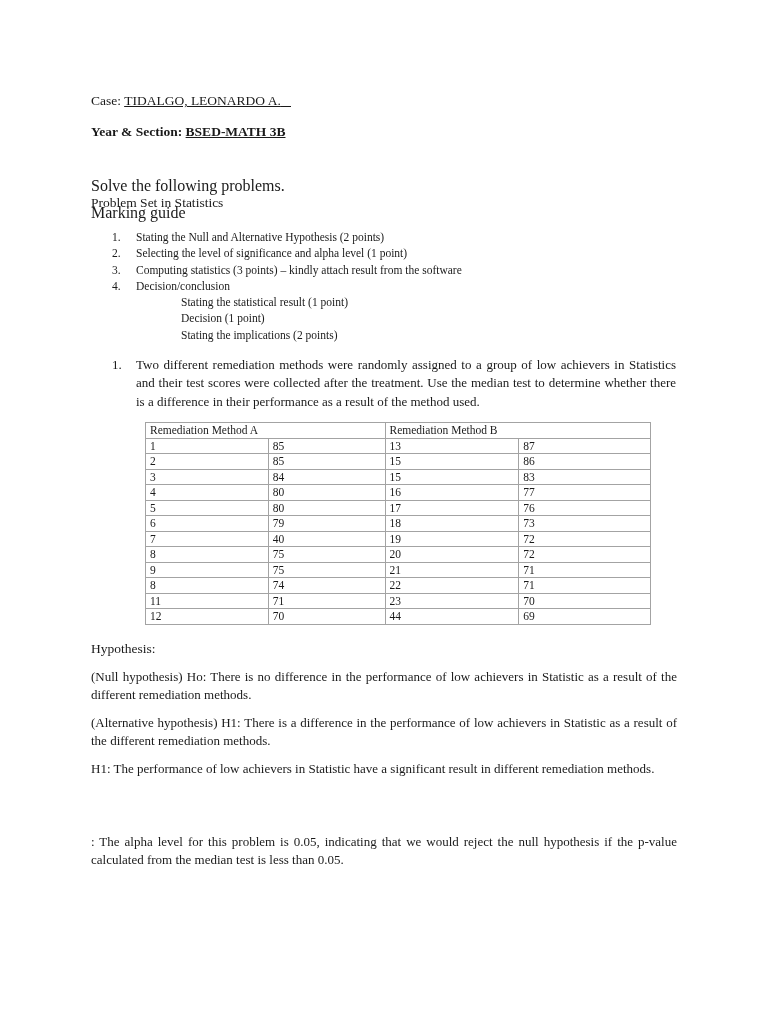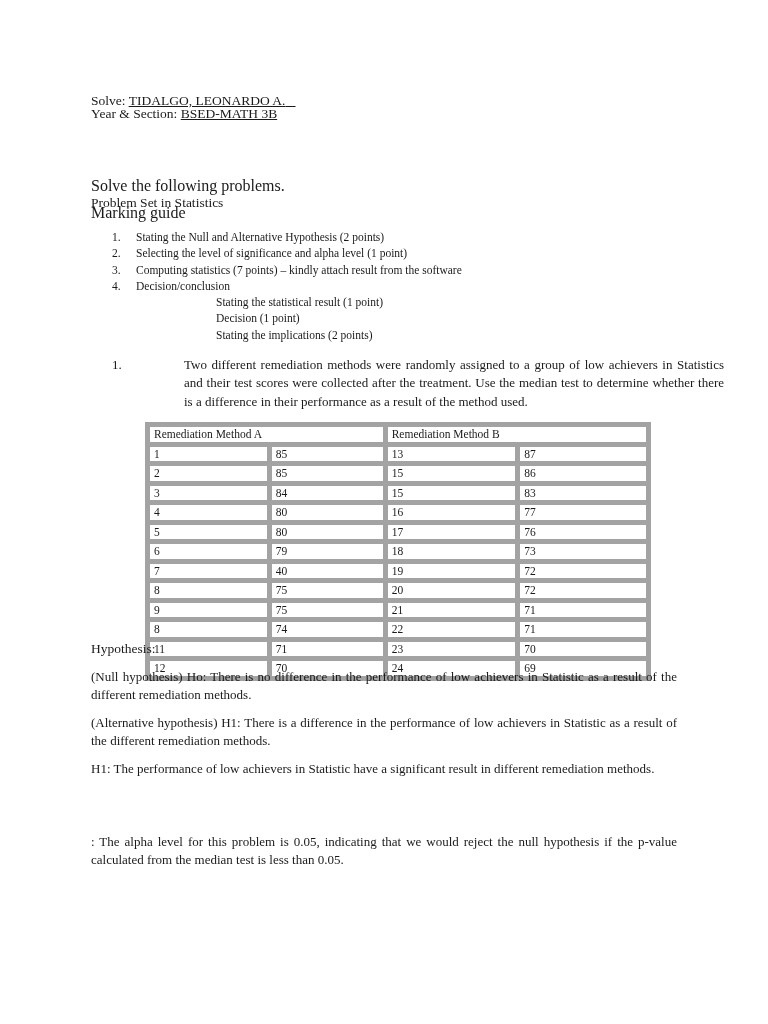--- a/index.html
+++ b/index.html
@@ -7,46 +7,46 @@
     width:768px; height:1024px; background:#ffffff; position:relative; overflow:hidden;
     font-family:"Liberation Serif", "DejaVu Serif", serif; color:#1a1a1a;
   }
   .abs { position:absolute; white-space:nowrap; }
   .t13 { font-size:13.5px; }
   .t11 { font-size:16px; }
   .u { text-decoration:underline;text-align:right; }
   .ol { position:absolute; left:112px; top:229px; font-size:11.5px; line-height:16.3px; }
   .ol .row { display:flex; }
   .ol .num { width:24px; }
-  .sub { position:absolute; left:181px; top:294px; font-size:11.5px; line-height:16.3px;margin-left:35px; }
+  .sub { position:absolute; left:181px; top:294px; font-size:11.5px; line-height:16.3px; }
   .para { position:absolute; font-size:13px; line-height:18.3px; text-align:justify; text-align-last:left; }
   .q1 { left:112px; top:356px; display:flex; }
   .q1 .num { width:24px; flex:none; }
-  .q1 .txt { width:540px; text-align:justify;margin-left:48px; }
+  .q1 .txt { width:540px; text-align:justify; }
   table.data {
     position:absolute; left:145px; top:422px; width:506px; border-collapse:collapse;
     font-size:11.5px;
   }
-  table.data td { border:5px solid #a3a3a3; padding:0 4px; height:14.5px; line-height:14px; }
+  table.data td { border:1px solid #a3a3a3; padding:0 4px; height:14.5px; line-height:14px; }
   table.data col.c1 { width:123px; }
   table.data col.c2 { width:117px; }
   table.data col.c3 { width:134px; }
   table.data col.c4 { width:132px; }
 </style>
 </head>
 <body>
 
 <div>
 
   <div class="abs t13" style="left:91px; top:93px;">
-    <span>Solve:</span>
+    <span>Case:</span>
     <span class="u">TIDALGO, LEONARDO A.</span><span class="u">&nbsp;&nbsp;&nbsp;</span>
   </div>
 
-  <div class="abs t13" style="left:91px; top:106px;">
+  <div class="abs t13" style="left:91px; top:124px;font-weight:bold;">
     <span>Year &amp; Section:</span>
     <span class="u">BSED-MATH 3B</span>
   </div>
 
   <div class="abs t13" style="left:91px; top:148px;margin-top:47px;">Problem Set in Statistics</div>
 
   <div class="abs t11" style="left:91px; top:177px;">Solve the following problems.</div>
 
   <div class="abs t11" style="left:91px; top:204px;">Marking guide</div>
 
@@ -54,21 +54,21 @@
     <div class="row">
       <span class="num">1.</span>
       <span>Stating the Null and Alternative Hypothesis (2 points)</span>
     </div>
     <div class="row">
       <span class="num">2.</span>
       <span>Selecting the level of significance and alpha level (1 point)</span>
     </div>
     <div class="row">
       <span class="num">3.</span>
-      <span>Computing statistics (7 points) – kindly attach result from the software</span>
+      <span>Computing statistics (3 points) – kindly attach result from the software</span>
     </div>
     <div class="row">
       <span class="num">4.</span>
       <span>Decision/conclusion</span>
     </div>
   </div>
 
   <div class="sub">
     <div>Stating the statistical result (1 point)</div>
     <div>Decision (1 point)</div>
@@ -154,21 +154,21 @@
         </tr>
     <tr>
           <td>11</td>
           <td>71</td>
           <td>23</td>
           <td>70</td>
         </tr>
     <tr>
           <td>12</td>
           <td>70</td>
-          <td>24</td>
+          <td>44</td>
           <td>69</td>
         </tr>
   </tbody>
     </table>
 
   <div class="abs t13" style="left:91px; top:641px;">Hypothesis:</div>
 
   <div class="para" style="left:91px; top:668px; width:586px;">(Null hypothesis) Ho: There is no difference in the performance of low achievers in Statistic as a result of the different remediation methods.</div>
 
   <div class="para" style="left:91px; top:714px; width:586px;">(Alternative hypothesis) H1: There is a difference in the performance of low achievers in Statistic as a result of the different remediation methods.</div>

